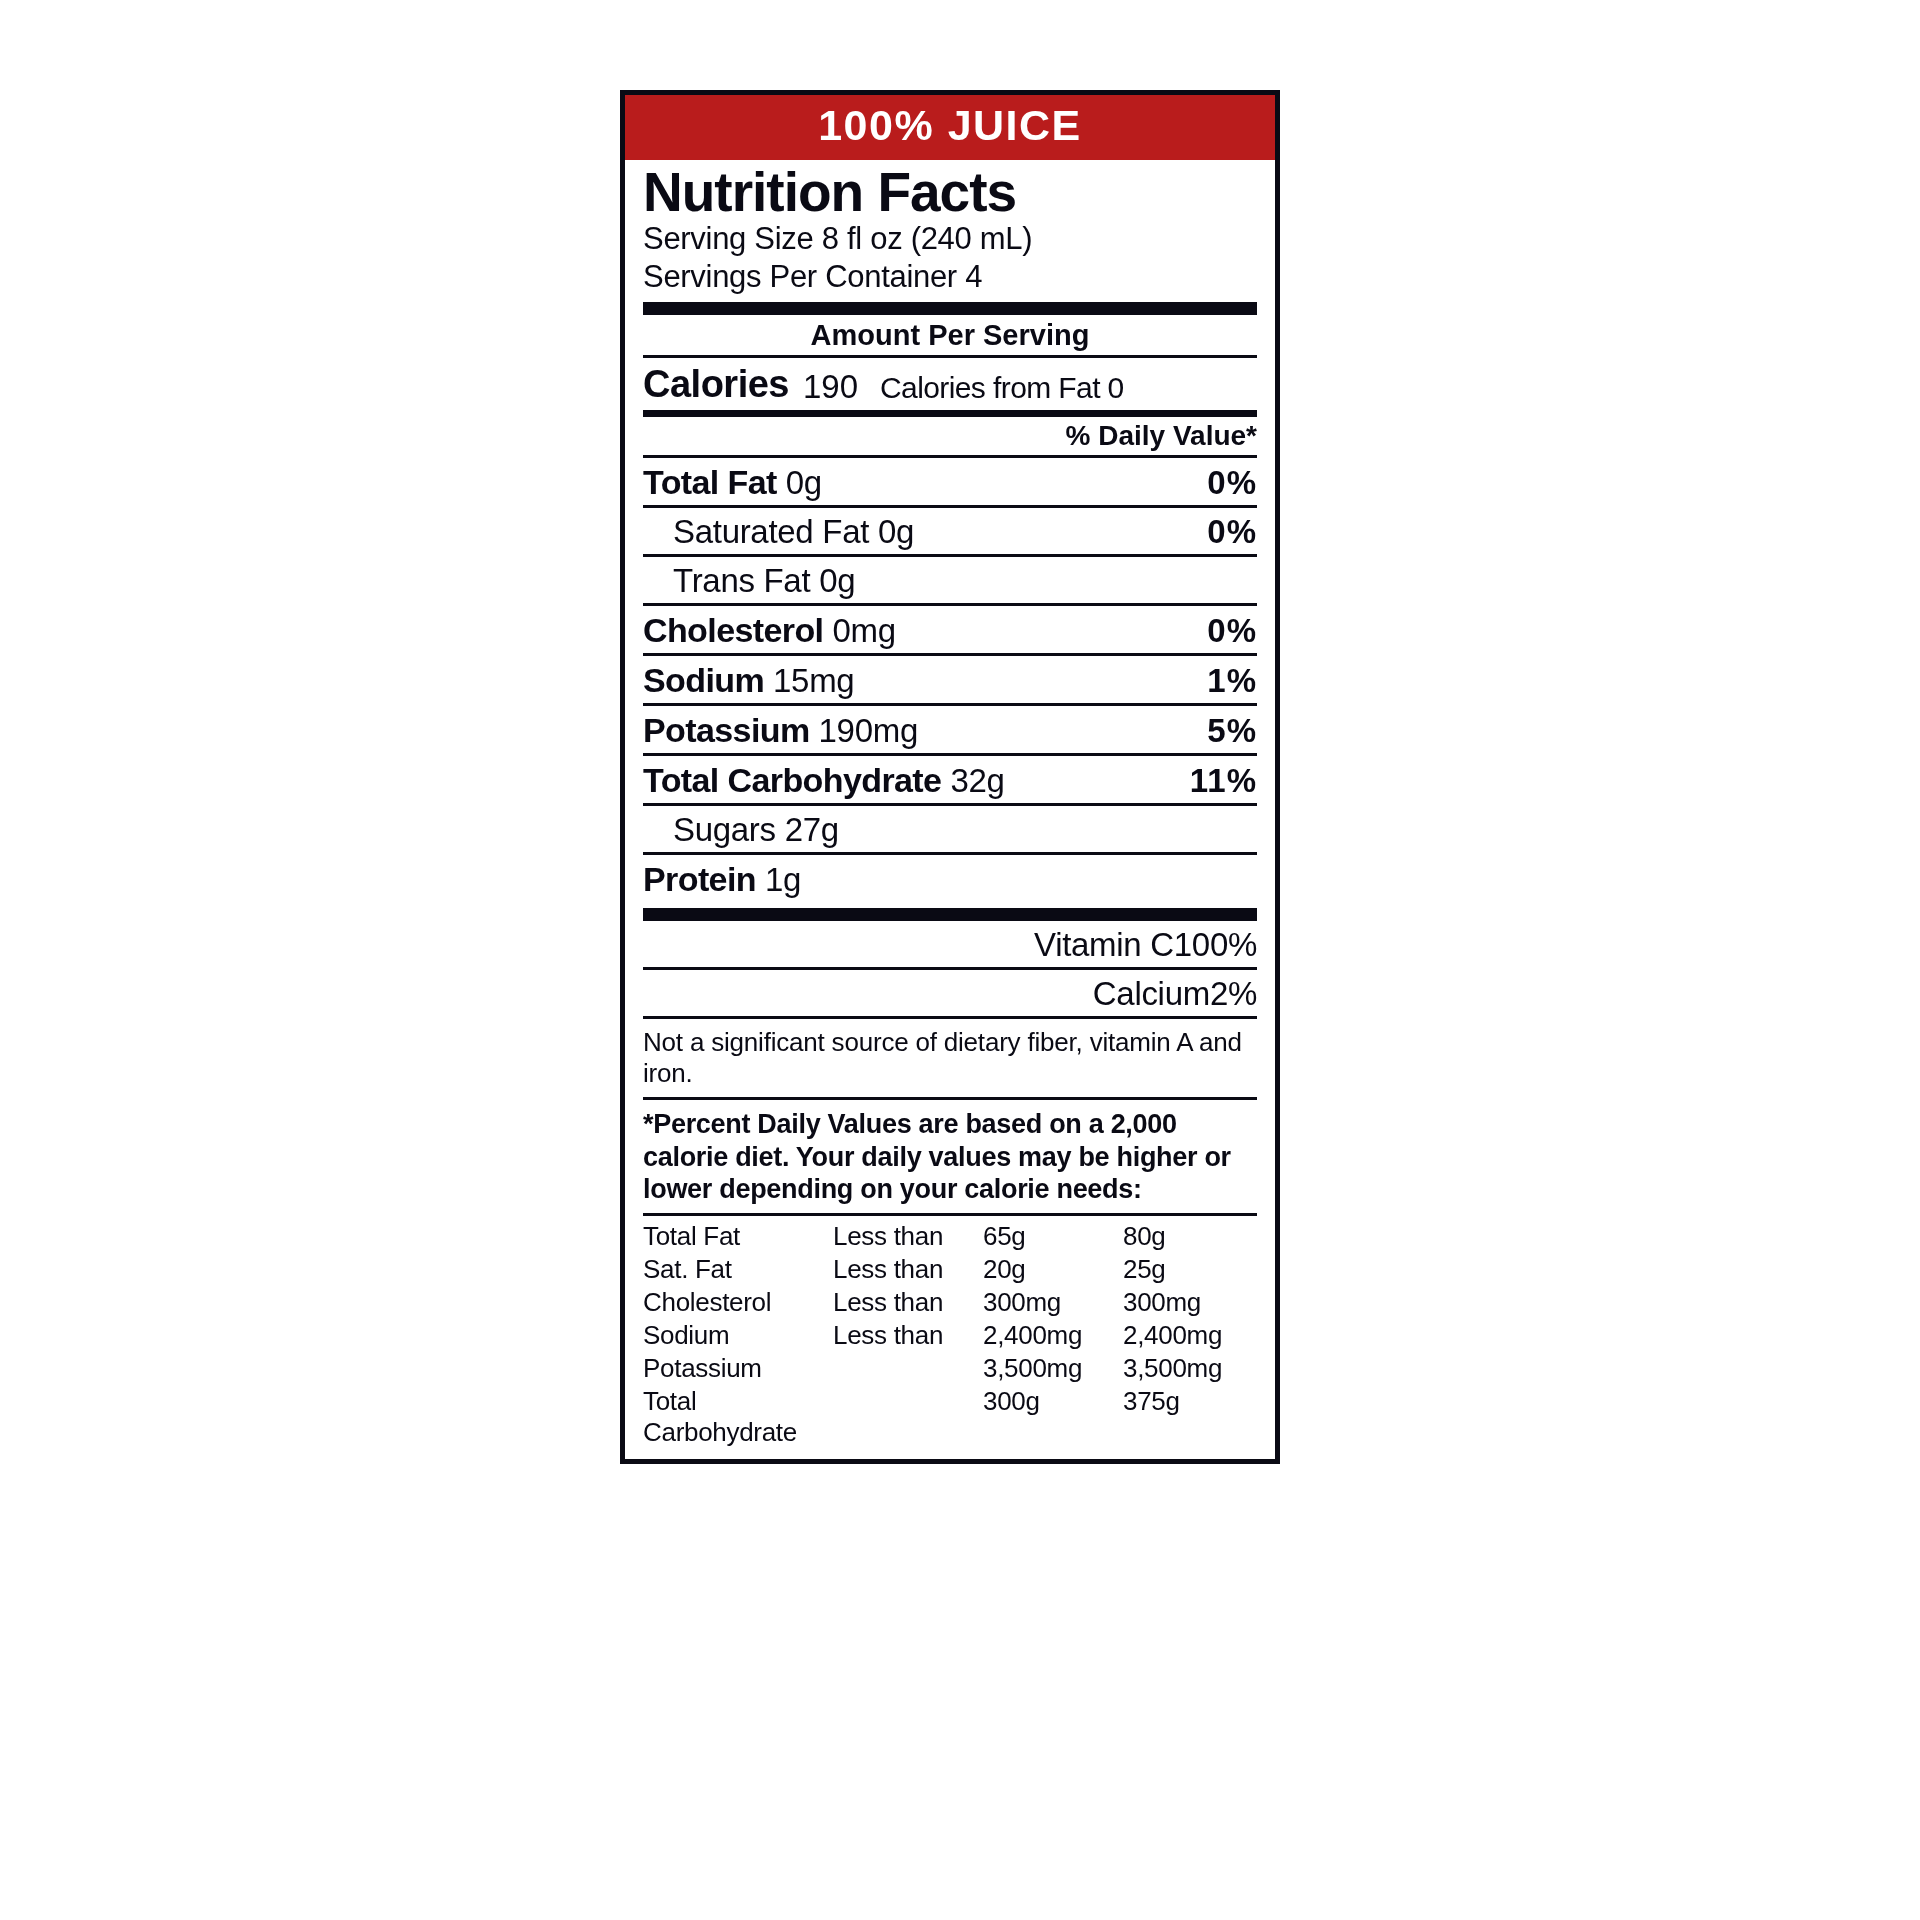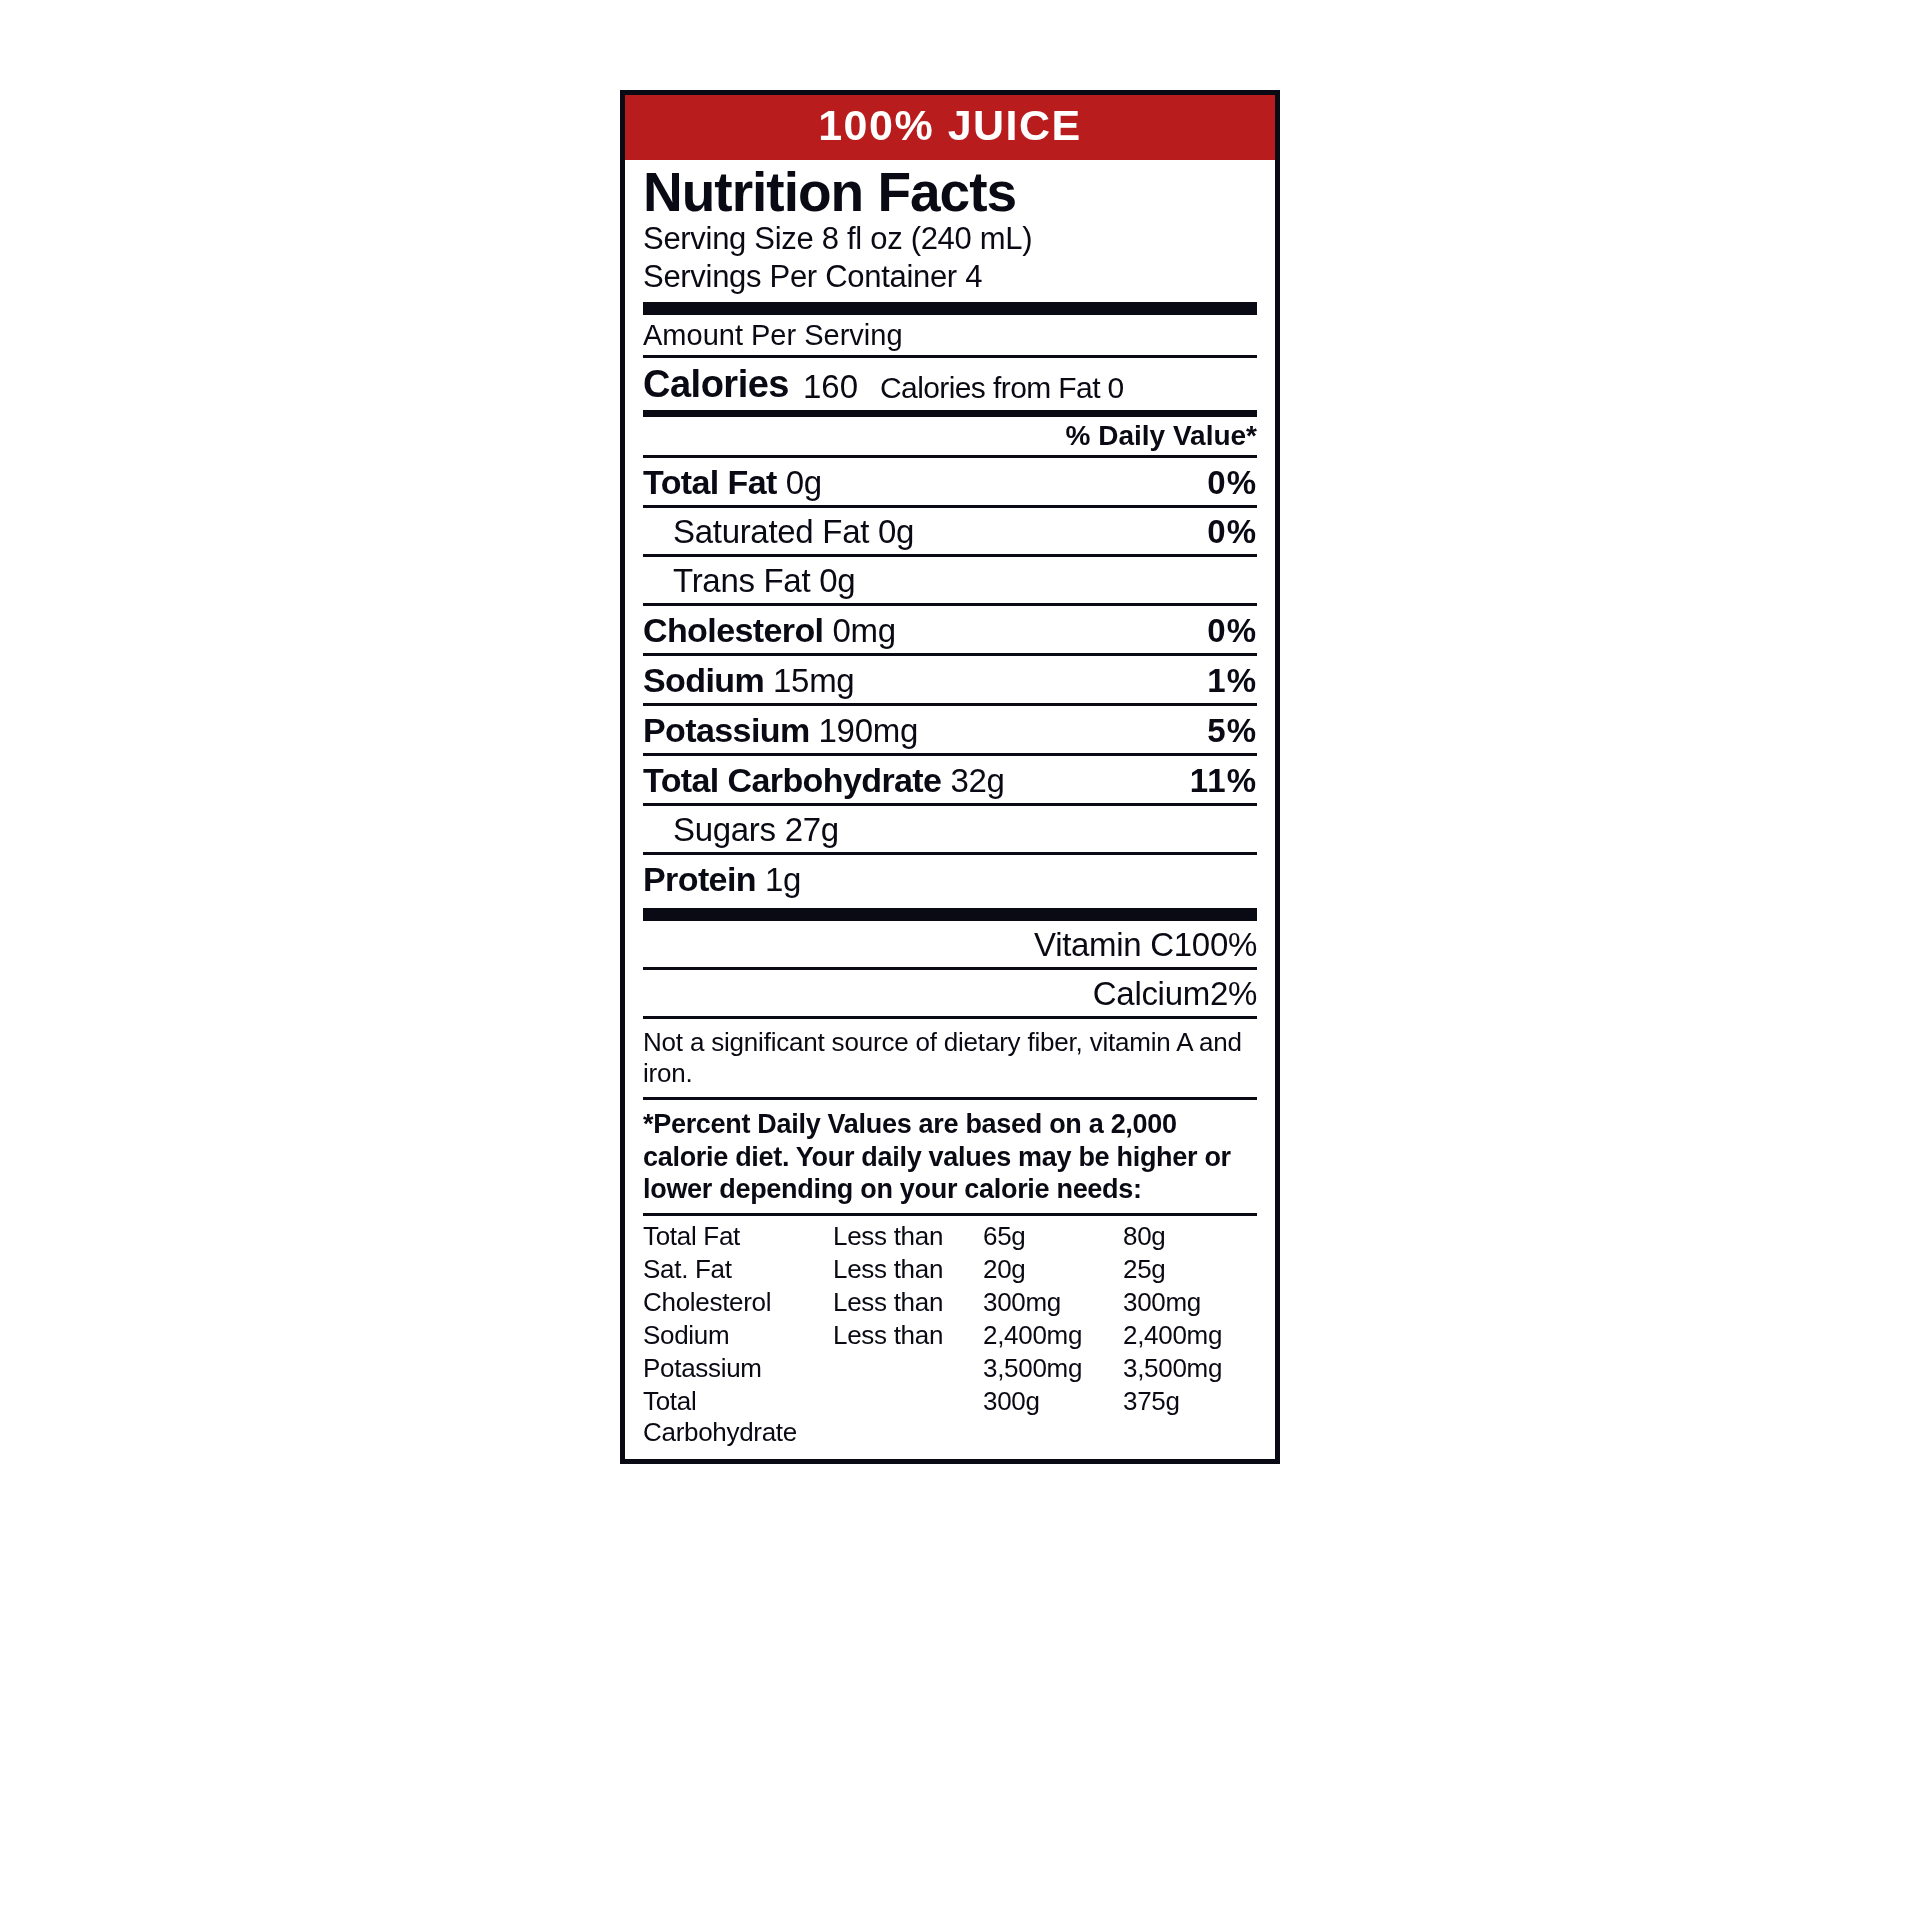--- a/index.html
+++ b/index.html
@@ -65,23 +65,24 @@
     display: flex;
     align-items: baseline;
     justify-content: space-between;
     font-size: 32px;
     line-height: 1.0;
     padding: 7px 0 6px 0;
   }
   .row .left { display: flex; align-items: baseline; }
   .amount-per {
     font-size: 29px;
-    font-weight: normal;
+    font-weight: bold;
     padding: 6px 0 5px 0;
     line-height: 1;
+    text-align: center;
   }
   .calories-row {
     display: flex;
     align-items: flex-end;
     font-size: 33px;
     padding: 7px 0 7px 0;
     line-height: 1;
   }
   .calories-row .big {
     font-weight: bold;
@@ -152,21 +153,21 @@
     <div class="serving">Serving Size 8 fl oz (240 mL)</div>
     <div class="serving">Servings Per Container 4</div>
 
     <div class="rule-thick"></div>
 
     <div class="amount-per">Amount Per Serving</div>
     <div class="rule-thin"></div>
 
     <div class="calories-row">
       <span class="big">Calories</span>
-      <span class="cal-val">160</span>
+      <span class="cal-val">190</span>
       <span class="cal-fat">Calories from Fat 0</span>
     </div>
 
     <div class="rule-med"></div>
 
     <div class="dv-row">% Daily Value*</div>
     <div class="rule-thin"></div>
 
     <div class="row">
       <span class="left">

